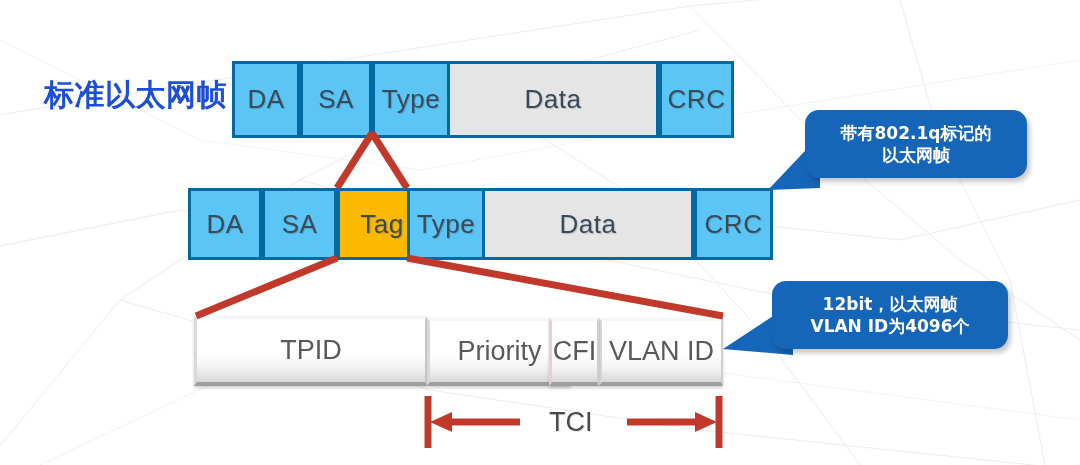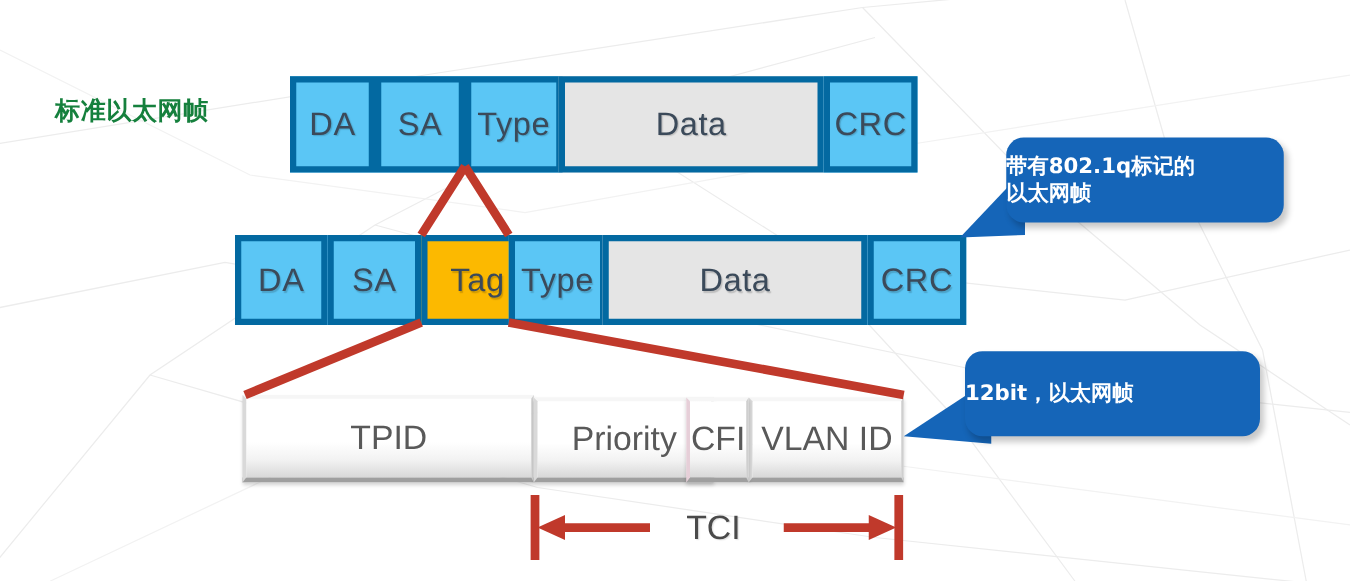--- a/index.html
+++ b/index.html
@@ -12,21 +12,21 @@
   }
   #stage{position:absolute;left:0;top:0;width:1080px;height:465px;}
 
   
   #bg-texture{position:absolute;left:0;top:0;width:1080px;height:465px;pointer-events:none;}
 
   
   .cell{
     position:absolute;
     box-sizing:border-box;
-    border:5px solid #0369a1;
+    border:3px solid #0369a1;
     display:flex;align-items:center;justify-content:center;
     color:#3b4a5a;
     font-size:26px;
     letter-spacing:.5px;
     overflow:hidden;
     white-space:nowrap;
     text-shadow:1px 1px 1px rgba(0,0,0,.18);
   }
   .cell.blue{background:#5BC6F5;}
   .cell.white{background:#e5e5e5;}
@@ -42,34 +42,34 @@
     border-bottom:4px solid #9f9f9f;
     display:flex;align-items:center;justify-content:center;
     color:#595959;font-size:27px;white-space:nowrap;overflow:hidden;
     box-shadow:0 2px 3px rgba(0,0,0,.18);
   }
   .cell3.cfi{border-left:3px solid #e6cfd8;}
 
   
   #frame-label{
     position:absolute;left:44px;top:75px;
-    font-size:20px;font-weight:bold;color:#15803d;
+    font-size:30px;font-weight:bold;color:#1d4ed8;
     letter-spacing:.5px;white-space:nowrap;
     font-family:"DejaVu Sans","Liberation Sans",sans-serif;
     text-shadow:0 1px 0 rgba(255,255,255,.6);
   }
 
   
   .callout{
     position:absolute;
     background:#1565B8;
     border-radius:14px;
     color:#ffffff;font-weight:bold;
     font-size:17px;line-height:1.32;
-    display:flex;flex-direction:column;align-items:flex-start;justify-content:center;
+    display:flex;flex-direction:column;align-items:center;justify-content:center;
     text-align:center;
     box-shadow:3px 4px 5px rgba(0,0,0,.22);
     font-family:"DejaVu Sans","Liberation Sans",sans-serif;
     white-space:nowrap;
     z-index:6;
   }
   .callout .ln{display:block;}
 
   .tail{position:absolute;z-index:5;}
 
@@ -151,15 +151,16 @@
   <div class="callout" style="left:805px;top:110px;width:222px;height:68px;">
     <span class="ln">带有802.1q标记的</span>
     <span class="ln">以太网帧</span>
   </div>
 
   <svg class="tail" style="left:0;top:0;width:1080px;height:465px;pointer-events:none;">
     <polygon points="793,303 793,355 723,349" fill="#1565B8"></polygon>
   </svg>
   <div class="callout" style="left:772px;top:281px;width:236px;height:68px;">
     <span class="ln">12bit，以太网帧</span>
+    <span class="ln">VLAN ID为4096个</span>
   </div>
 
 </div>
 
 </body></html>

